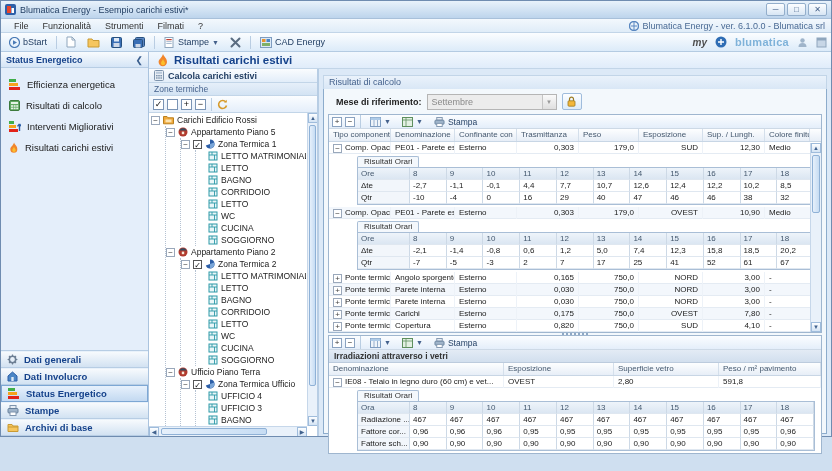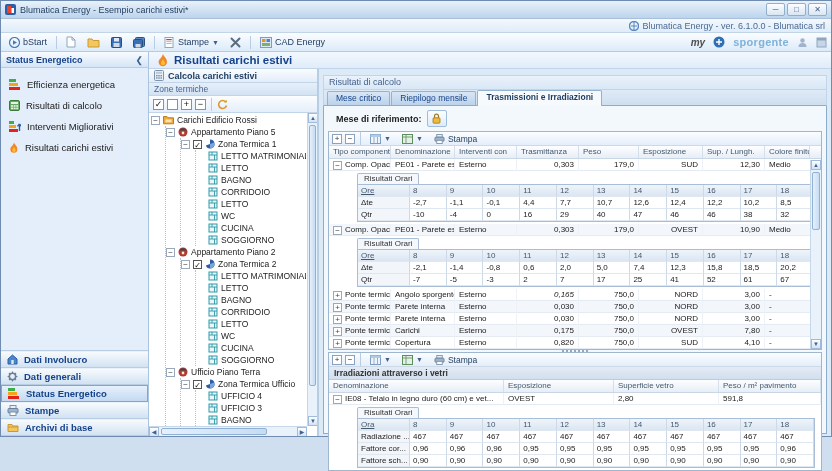--- a/index.html
+++ b/index.html
@@ -94,21 +94,21 @@
   .gr-cell.num { text-align:right; }
   .expbox { display:inline-block; width:9px; height:9px; border:1px solid #9aa8bb; font-size:8px; line-height:7px; text-align:center; color:#444; margin-right:3px; background:#fff; vertical-align:-1px; }
 
   .hourly { margin:1px 6px 2px 28px; }
   .hr-tab { display:inline-block; font-size:8px; color:#333; background:#f4f8fc; border:1px solid #a9bed6; border-bottom:none; border-radius:2px 2px 0 0; padding:0 6px; height:11px; line-height:10px; }
   .hr-table { border:1px solid #a9bed6; }
   .hr-row { display:flex; height:12px; }
   .hr-row.hdr .hr-cell { background:linear-gradient(#eef4fa,#dbe6f2); color:#44586e; }
   .hr-cell { flex:1; font-size:8px; padding:0 3px; line-height:11px; border-right:1px solid #cdd9e6; border-bottom:1px solid #dfe7f0; background:#fff; overflow:hidden; white-space:nowrap; }
   .hr-cell.lab { flex:none; width:52px; background:#f2f6fb; }
-  .hr-row.hdr .hr-cell.lab { background:linear-gradient(#eef4fa,#dbe6f2);text-decoration:underline; }
+  .hr-row.hdr .hr-cell.lab { background:linear-gradient(#eef4fa,#dbe6f2); }
 
   .tbl-vscroll { position:absolute; top:28px; right:0; bottom:0; width:11px; background:#e9f1fa; border-left:1px solid #c6d7ea; }
   .splitter { height:7px; display:flex; align-items:center; justify-content:center; }
   .splitter .dots { width:26px; border-top:2px dotted #8fa8c4; }
 
   svg { display:block; }
 </style>
 </head>
 <body>
 
@@ -124,20 +124,21 @@
     </span>
     <span class="ttl">Blumatica Energy - Esempio carichi estivi*</span>
     <span class="win-btns">
       <span class="win-btn">─</span>
       <span class="win-btn">□</span>
       <span class="win-btn">✕</span>
     </span>
   </div>
 
   <div class="menubar">
+    <span id="menu-items"><span class="menu-item">File</span><span class="menu-item">Funzionalità</span><span class="menu-item">Strumenti</span><span class="menu-item">Filmati</span><span class="menu-item">?</span></span>
     <span class="right">
       <svg width="10" height="10" viewBox="0 0 10 10">
           <circle cx="5" cy="5" r="4.5" fill="none" stroke="#5a87c0" stroke-width="1.4"></circle>
           <path d="M2 5 h6 M5 1 v8" stroke="#5a87c0" stroke-width="1"></path>
         </svg>
       <span>Blumatica Energy - ver. 6.1.0.0 - Blumatica srl</span>
     </span>
   </div>
 
   <div class="toolbar">
@@ -199,21 +200,21 @@
           <rect x="2" y="6" width="8" height="3" fill="#7fb069"></rect>
         </svg>
       <span>CAD Energy</span>
     </span>
     <span class="right">
       <span class="brand-my">my</span>
       <svg width="12" height="12" viewBox="0 0 12 12">
           <circle cx="6" cy="6" r="5.5" fill="#2f6db4"></circle>
           <path d="M3 6 h6 M6 3 v6" stroke="#fff" stroke-width="1.4"></path>
         </svg>
-      <span class="brand-name">sporgente</span>
+      <span class="brand-name">blumatica</span>
       <svg width="11" height="11" viewBox="0 0 11 11">
           <circle cx="5.5" cy="3.5" r="2.2" fill="#9fb4ca"></circle>
           <path d="M1.5 10 a4 4 0 0 1 8 0 Z" fill="#9fb4ca"></path>
         </svg>
       <svg width="11" height="11" viewBox="0 0 11 11">
           <rect x="1" y="1" width="9" height="9" fill="#c7d6e6" stroke="#8fa6bd"></rect>
           <rect x="1" y="1" width="9" height="2.5" fill="#8fa6bd"></rect>
         </svg>
     </span>
   </div>
@@ -269,34 +270,34 @@
                 <path d="M6 5 C6.5 7 8 7.5 8 9.2 a2 2 0 0 1 -4 0 C4 7.5 5.5 7 6 5 Z" fill="#fbc02d"></path>
               </svg>
             </span>
             <span>Risultati carichi estivi</span>
           </div>
         </div>
       <div class="side-nav" id="side-nav">
           <div class="nav-item">
             <span style="display: inline-flex; flex: 0 0 auto;">
               <svg width="11" height="11" viewBox="0 0 11 11">
+                <circle cx="5.5" cy="5.5" r="3.2" fill="none" stroke="#6d7f94" stroke-width="1.6"></circle>
+                <path d="M5.5 0.6 v2 M5.5 8.4 v2 M0.6 5.5 h2 M8.4 5.5 h2 M2 2 l1.4 1.4 M7.6 7.6 L9 9 M9 2 L7.6 3.4 M3.4 7.6 L2 9" stroke="#6d7f94" stroke-width="1.2"></path>
+              </svg>
+            </span>
+            <span>Dati generali</span>
+          </div>
+          <div class="nav-item">
+            <span style="display: inline-flex; flex: 0 0 auto;">
+              <svg width="11" height="11" viewBox="0 0 11 11">
                 <path d="M1 5 L5.5 1 L10 5 V10 H1 Z" fill="#4b86c6" stroke="#2d5fa8"></path>
                 <rect x="4.3" y="6" width="2.4" height="4" fill="#dce9f6"></rect>
               </svg>
             </span>
             <span>Dati Involucro</span>
-          </div>
-          <div class="nav-item">
-            <span style="display: inline-flex; flex: 0 0 auto;">
-              <svg width="11" height="11" viewBox="0 0 11 11">
-                <circle cx="5.5" cy="5.5" r="3.2" fill="none" stroke="#6d7f94" stroke-width="1.6"></circle>
-                <path d="M5.5 0.6 v2 M5.5 8.4 v2 M0.6 5.5 h2 M8.4 5.5 h2 M2 2 l1.4 1.4 M7.6 7.6 L9 9 M9 2 L7.6 3.4 M3.4 7.6 L2 9" stroke="#6d7f94" stroke-width="1.2"></path>
-              </svg>
-            </span>
-            <span>Dati generali</span>
           </div>
           <div class="nav-item sel">
             <span style="display: inline-flex; flex: 0 0 auto;">
               <svg width="12" height="11" viewBox="0 0 12 11">
                 <rect x="0" y="0" width="7" height="3" fill="#3fae49"></rect>
                 <rect x="0" y="4" width="9" height="3" fill="#f6a21d"></rect>
                 <rect x="0" y="8" width="11" height="3" fill="#e2231a"></rect>
               </svg>
             </span>
             <span>Status Energetico</span>
@@ -680,28 +681,27 @@
             <div class="hscroll">
               <span class="sb-arrow" style="left:0;">◀</span>
               <span class="sb-thumb" style="left:12px; right:40px; top:1px; bottom:1px;"></span>
               <span class="sb-arrow" style="right:0;">▶</span>
             </div>
           </div>
         </div>
 
         <div class="results-panel">
           <div class="results-header">Risultati di calcolo</div>
-          <div class="tabs" id="tabs">
-              <span class="tab">Mese critico</span>
-              <span class="tab">Riepilogo mensile</span>
-              <span class="tab active">Trasmissioni e Irradiazioni</span>
-            </div>
           <div class="tab-content">
             <div class="month-row">
               <label>Mese di riferimento:</label>
+              <span class="fake-select">
+                <span class="val">Settembre</span>
+                <span class="dd">▼</span>
+              </span>
               <span class="lock-btn">
                 <svg width="9" height="11" viewBox="0 0 9 11">
                     <path d="M2.5 5 V3.2 a2 2 0 0 1 4 0 V5" fill="none" stroke="#9a7a22" stroke-width="1.2"></path>
                     <rect x="1" y="4.8" width="7" height="5.4" rx="1" fill="#f3b73a" stroke="#9a7a22" stroke-width="0.8"></rect>
                   </svg>
               </span>
             </div>
 
             <div id="grid-opaque">
                 <div class="grid-sec">
@@ -735,21 +735,21 @@
                           <rect x="1" y="3.5" width="10" height="4.5" rx="1" fill="#9fb4ca" stroke="#66809c"></rect>
                           <rect x="3" y="7" width="6" height="3.5" fill="#fff" stroke="#7e94ad"></rect>
                         </svg>
                       </span>
                       <span class="gt-lbl">Stampa</span>
                     </span>
                   </div>
                   <div class="grid-head">
                     <span class="gh-cell" style="width: 62px;">Tipo componente</span>
                     <span class="gh-cell" style="width: 64px;">Denominazione</span>
-                    <span class="gh-cell" style="width: 62px;">Interventi con</span>
+                    <span class="gh-cell" style="width: 62px;">Confinante con</span>
                     <span class="gh-cell" style="width: 62px;">Trasmittanza</span>
                     <span class="gh-cell" style="width: 60px;">Peso</span>
                     <span class="gh-cell" style="width: 64px;">Esposizione</span>
                     <span class="gh-cell" style="width: 62px;">Sup. / Lungh.</span>
                     <span class="gh-cell" style="width: auto; flex: 1 1 0%;">Colore finitura</span>
                     <span style="width: 11px;"></span>
                   </div>
                   <div class="grid-row">
                     <span class="gr-cell" style="width: 62px;"><span class="expbox">−</span>Comp. Opaco</span>
                     <span class="gr-cell" style="width: 64px;">PE01 - Parete este...</span>
@@ -828,21 +828,21 @@
                         <span class="hr-cell">16</span>
                         <span class="hr-cell">17</span>
                         <span class="hr-cell">18</span>
                       </div>
                       <div class="hr-row">
                         <span class="hr-cell lab">Δte</span>
                         <span class="hr-cell">-2,1</span>
                         <span class="hr-cell">-1,4</span>
                         <span class="hr-cell">-0,8</span>
                         <span class="hr-cell">0,6</span>
-                        <span class="hr-cell">2,0</span>
+                        <span class="hr-cell">1,2</span>
                         <span class="hr-cell">5,0</span>
                         <span class="hr-cell">7,4</span>
                         <span class="hr-cell">12,3</span>
                         <span class="hr-cell">15,8</span>
                         <span class="hr-cell">18,5</span>
                         <span class="hr-cell">20,2</span>
                       </div>
                       <div class="hr-row">
                         <span class="hr-cell lab">Qtr</span>
                         <span class="hr-cell">-7</span>
@@ -855,21 +855,21 @@
                         <span class="hr-cell">41</span>
                         <span class="hr-cell">52</span>
                         <span class="hr-cell">61</span>
                         <span class="hr-cell">67</span>
                       </div>
                     </div></div>
                   <div class="grid-row">
                     <span class="gr-cell" style="width: 62px;"><span class="expbox">+</span>Ponte termico</span>
                     <span class="gr-cell" style="width: 64px;">Angolo sporgente s...</span>
                     <span class="gr-cell" style="width: 62px;">Esterno</span>
-                    <span class="gr-cell num" style="width: 62px; font-style: italic;">0,165</span>
+                    <span class="gr-cell num" style="width: 62px;">0,165</span>
                     <span class="gr-cell num" style="width: 60px;">750,0</span>
                     <span class="gr-cell num" style="width: 64px;">NORD</span>
                     <span class="gr-cell num" style="width: 62px;">3,00</span>
                     <span class="gr-cell" style="width: auto; flex: 1 1 0%;">-</span>
                   </div>
                   <div class="grid-row alt">
                     <span class="gr-cell" style="width: 62px;"><span class="expbox">+</span>Ponte termico</span>
                     <span class="gr-cell" style="width: 64px;">Parete interna</span>
                     <span class="gr-cell" style="width: 62px;">Esterno</span>
                     <span class="gr-cell num" style="width: 62px;">0,030</span>

